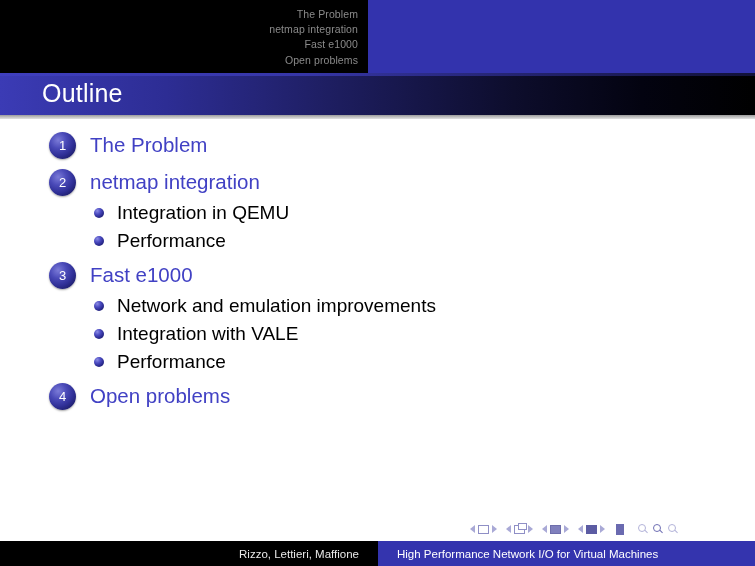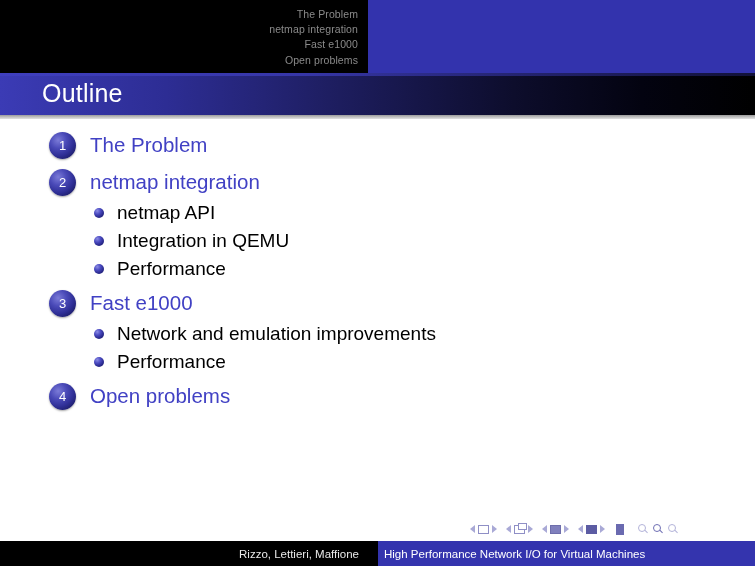--- a/index.html
+++ b/index.html
@@ -225,21 +225,21 @@
     white-space: nowrap;
   }
   #footer-title-zone {
     position: absolute;
     left: 378px; top: 0;
     width: 377px; height: 25px;
     background: #3434ae;
     display: flex;
     align-items: center;
     box-sizing: border-box;
-    padding-left: 6px;
+    padding-left: 19px;
   }
   #footer-title {
     color: #ffffff;
     font-size: 11.5px;
     white-space: nowrap;
   }
 </style>
 </head>
 <body>
 
@@ -271,24 +271,20 @@
 
   <div class="toc-section">
     <div class="toc-section-row">
       <div class="section-number">
         <span>2</span>
       </div>
       <div class="section-label">netmap integration</div>
     </div>
     <div class="subitem-row">
       <div class="bullet"></div>
-      <div class="subitem-label">netmap API</div>
-    </div>
-    <div class="subitem-row">
-      <div class="bullet"></div>
       <div class="subitem-label">Integration in QEMU</div>
     </div>
     <div class="subitem-row">
       <div class="bullet"></div>
       <div class="subitem-label">Performance</div>
     </div>
   </div>
 
   <div class="toc-section">
     <div class="toc-section-row">
@@ -296,20 +292,24 @@
         <span>3</span>
       </div>
       <div class="section-label">Fast e1000</div>
     </div>
     <div class="subitem-row">
       <div class="bullet"></div>
       <div class="subitem-label">Network and emulation improvements</div>
     </div>
     <div class="subitem-row">
       <div class="bullet"></div>
+      <div class="subitem-label">Integration with VALE</div>
+    </div>
+    <div class="subitem-row">
+      <div class="bullet"></div>
       <div class="subitem-label">Performance</div>
     </div>
   </div>
 
   <div class="toc-section">
     <div class="toc-section-row">
       <div class="section-number">
         <span>4</span>
       </div>
       <div class="section-label">Open problems</div>

